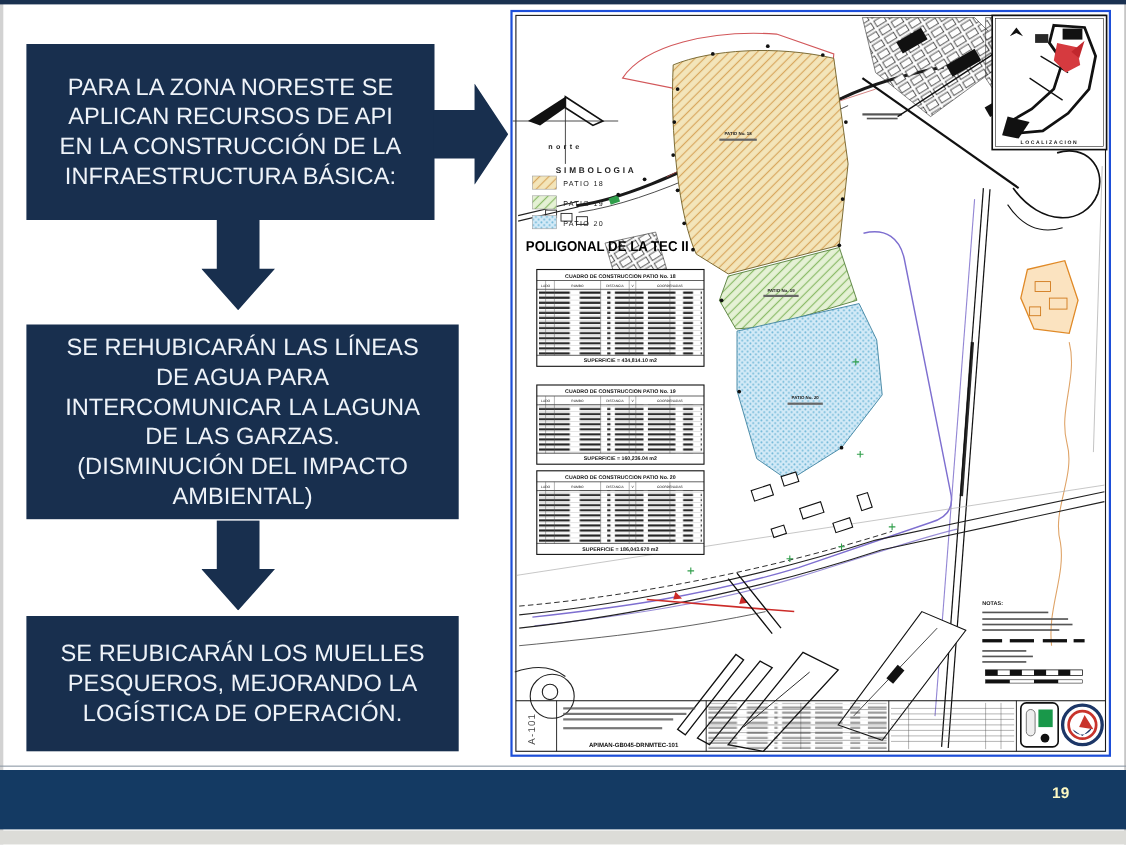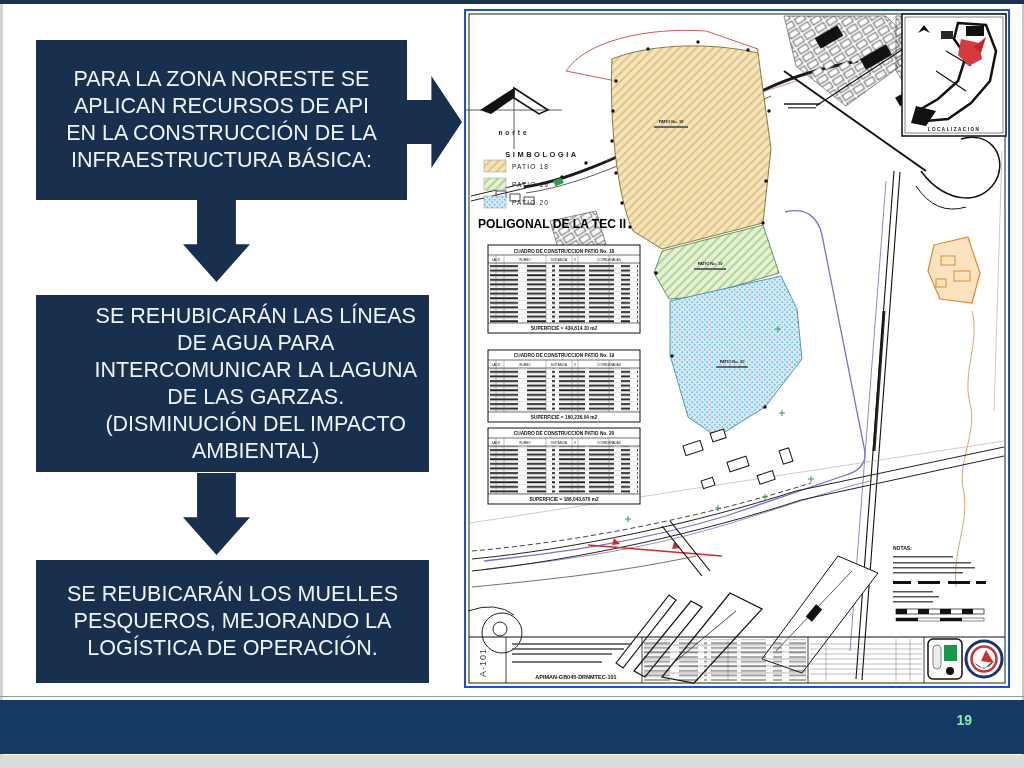--- a/index.html
+++ b/index.html
@@ -3,25 +3,25 @@
 <meta charset="utf-8">
 <style>
   html,body{margin:0;padding:0;background:#ffffff;font-family:"Liberation Sans",sans-serif;}
   .slide{position:relative;width:1024px;height:768px;background:#ffffff;overflow:hidden;}
   .edge-left{position:absolute;left:0;top:0;bottom:0;width:3px;background:#d2d2d2;}
   .edge-right{position:absolute;right:0;top:0;bottom:0;width:2px;background:#c6c6c6;}
   .top-strip{position:absolute;left:0;right:0;top:0;height:4px;background:#1a3150;z-index:5;}
   .sep-line{position:absolute;left:0;right:0;top:696px;height:1px;background:#8d99a5;}
   .bottom-bar{position:absolute;left:0;right:0;top:700px;height:54px;background:#143a63;}
   .bottom-strip{position:absolute;left:0;right:0;top:755px;height:13px;background:#dcdcd8;}
-  .page-number{position:absolute;right:52px;top:12px;color:#86efac;font-size:14px;font-weight:bold;}
+  .page-number{position:absolute;right:52px;top:12px;color:#fef9c3;font-size:14px;font-weight:bold;}
   .flow-box{position:absolute;background:#182f4e;color:#eef3f9;display:flex;align-items:center;justify-content:center;
-            text-align:center;font-size:21.5px;line-height:27px;white-space:pre-line;padding:0 12px;box-sizing:border-box;margin-left:12px;}
+            text-align:center;font-size:21.5px;line-height:27px;white-space:pre-line;padding:0 12px;box-sizing:border-box;}
   .box1{left:24px;top:40px;width:371px;height:160px;}
-  .box2{left:24px;top:295px;width:393px;height:177px;justify-content:flex-end;}
+  .box2{left:24px;top:295px;width:393px;height:177px;}
   .box3{left:24px;top:560px;width:393px;height:123px;padding-left:12px;}
   .arrow{position:absolute;background:#182f4e;}
   .arrow-right{left:394px;top:76px;width:68px;height:92px;
     clip-path:polygon(0 26%,55% 26%,55% 0,100% 50%,55% 100%,55% 74%,0 74%);}
   .arrow-down{width:67px;height:82px;
     clip-path:polygon(21% 0,79% 0,79% 54%,100% 54%,50% 100%,0 54%,21% 54%);}
   .ad1{left:183px;top:200px;}
   .ad2{left:183px;top:473px;}
   .map{position:absolute;left:464px;top:9px;width:542px;height:675px;border:2px solid #1d4ed8;background:#ffffff;}
   svg text{font-family:"Liberation Sans",sans-serif;}

